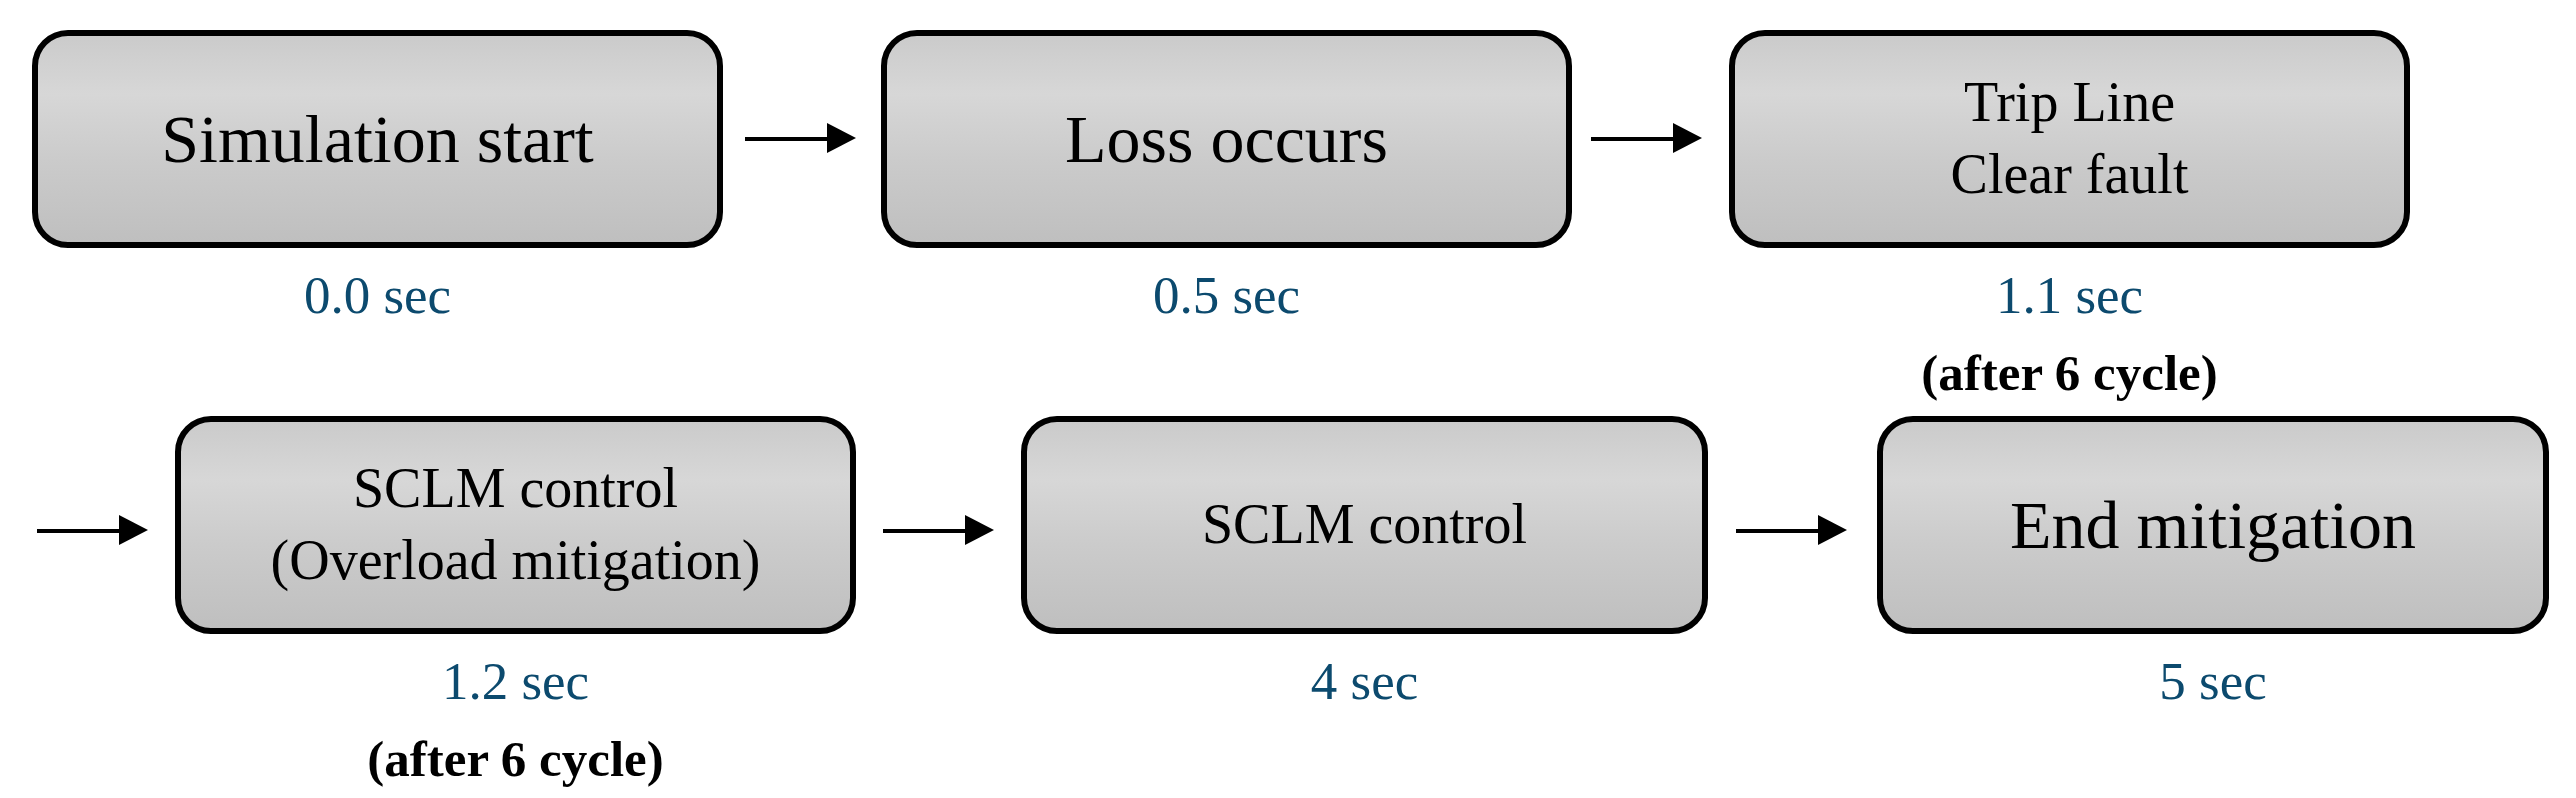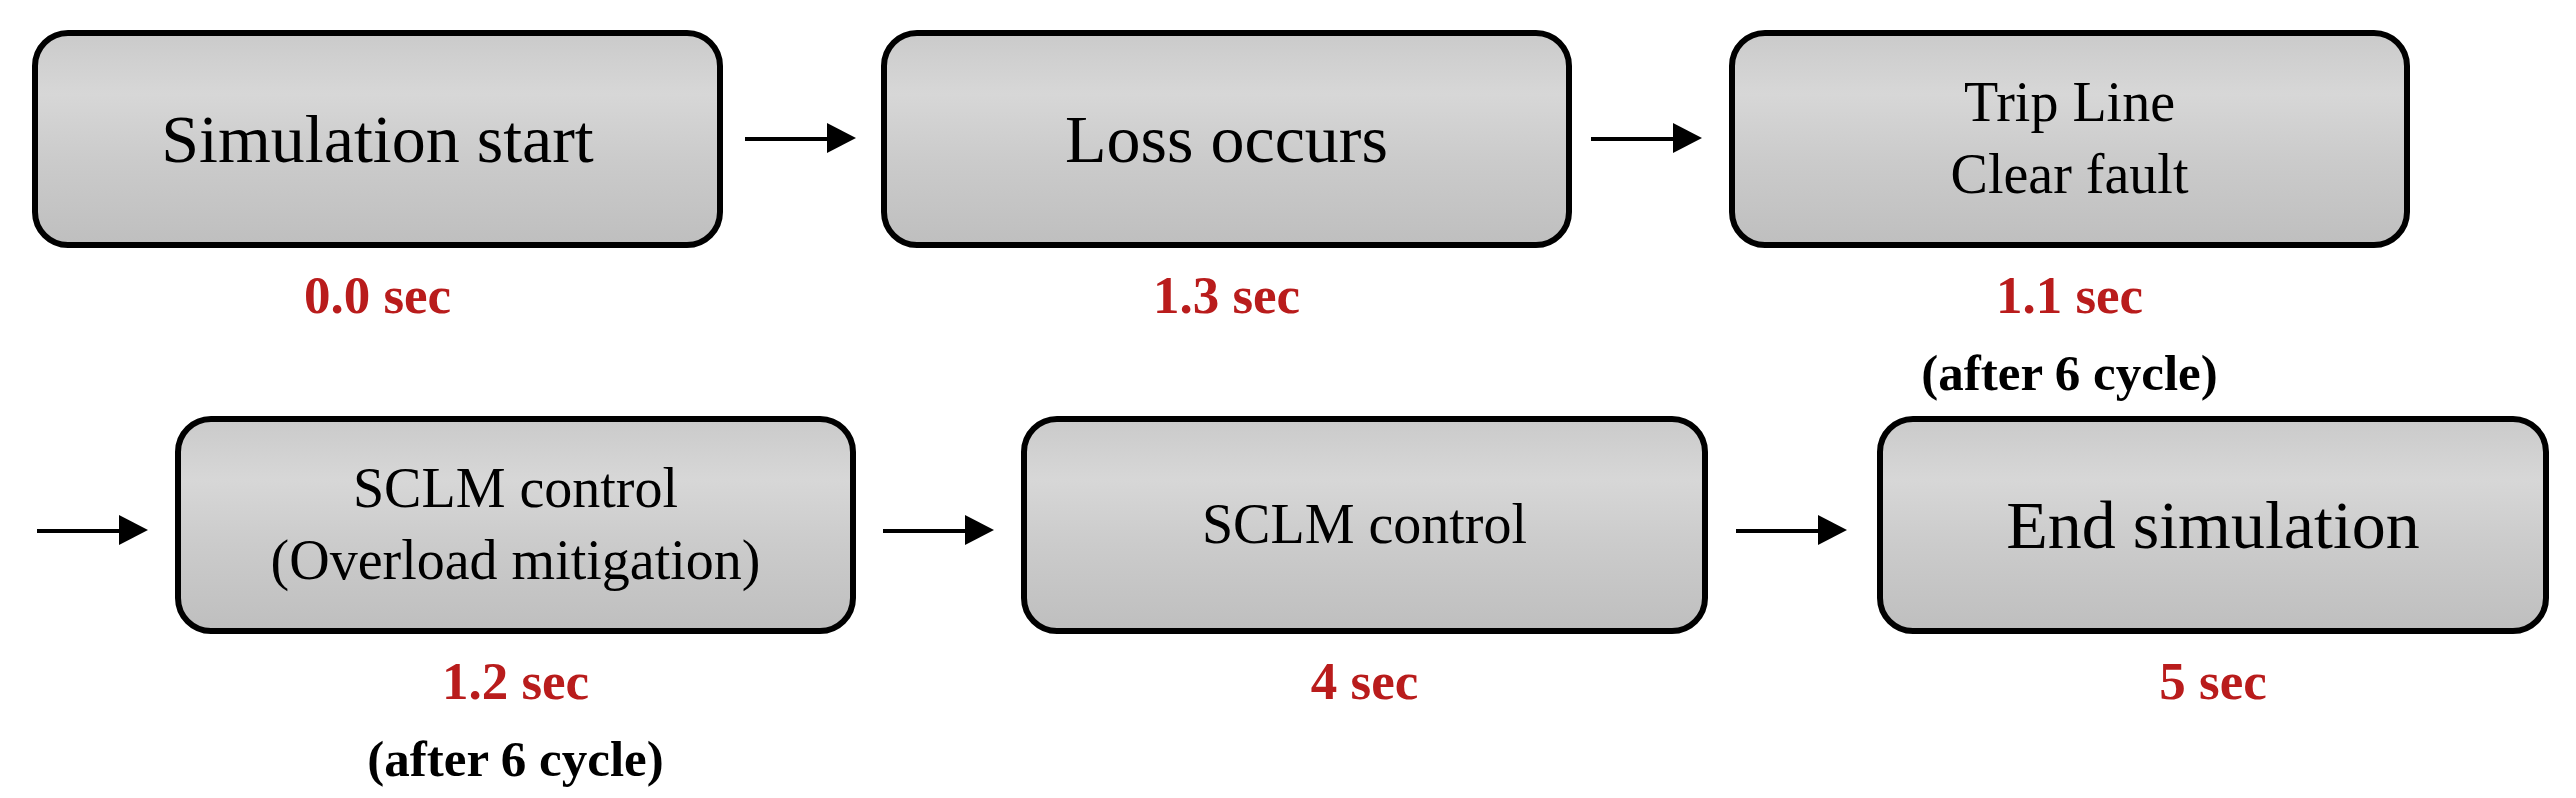--- a/index.html
+++ b/index.html
@@ -31,24 +31,24 @@
     text-align: center;
     color: #000000;
   }
   .box .line1 { font-size: 68px; line-height: 1.1; }
   .box.twoline .line { font-size: 56px; line-height: 1.28; }
   .time {
     position: absolute;
     left: 0; right: 0;
     top: 239px;
     text-align: center;
-    font-weight: 700;
+    font-weight: 400;
     font-size: 53px;
     line-height: 1;
-    color: #b91c1c;
+    color: #0c4a6e;
   }
   .note {
     position: absolute;
     left: -51px; right: -51px;
     top: 300px;
     text-align: center;
     font-weight: 700;
     font-size: 51px;
     line-height: 1;
     color: #000000;
@@ -95,21 +95,21 @@
 
   <div class="arrow a1">
     <div class="shaft"></div>
     <div class="head"></div>
   </div>
 
   <div class="node n2">
     <div class="box">
       <span class="line1">Loss occurs</span>
     </div>
-    <div class="time">1.3 sec</div>
+    <div class="time">0.5 sec</div>
   </div>
 
   <div class="arrow a2">
     <div class="shaft"></div>
     <div class="head"></div>
   </div>
 
   <div class="node n3">
     <div class="box twoline">
       <span class="line">Trip Line</span>
@@ -145,19 +145,19 @@
     <div class="time">4 sec</div>
   </div>
 
   <div class="arrow a4">
     <div class="shaft"></div>
     <div class="head"></div>
   </div>
 
   <div class="node n6">
     <div class="box">
-      <span class="line1">End simulation</span>
+      <span class="line1">End mitigation</span>
     </div>
     <div class="time">5 sec</div>
   </div>
 
 </div>
 
 
 </body></html>

